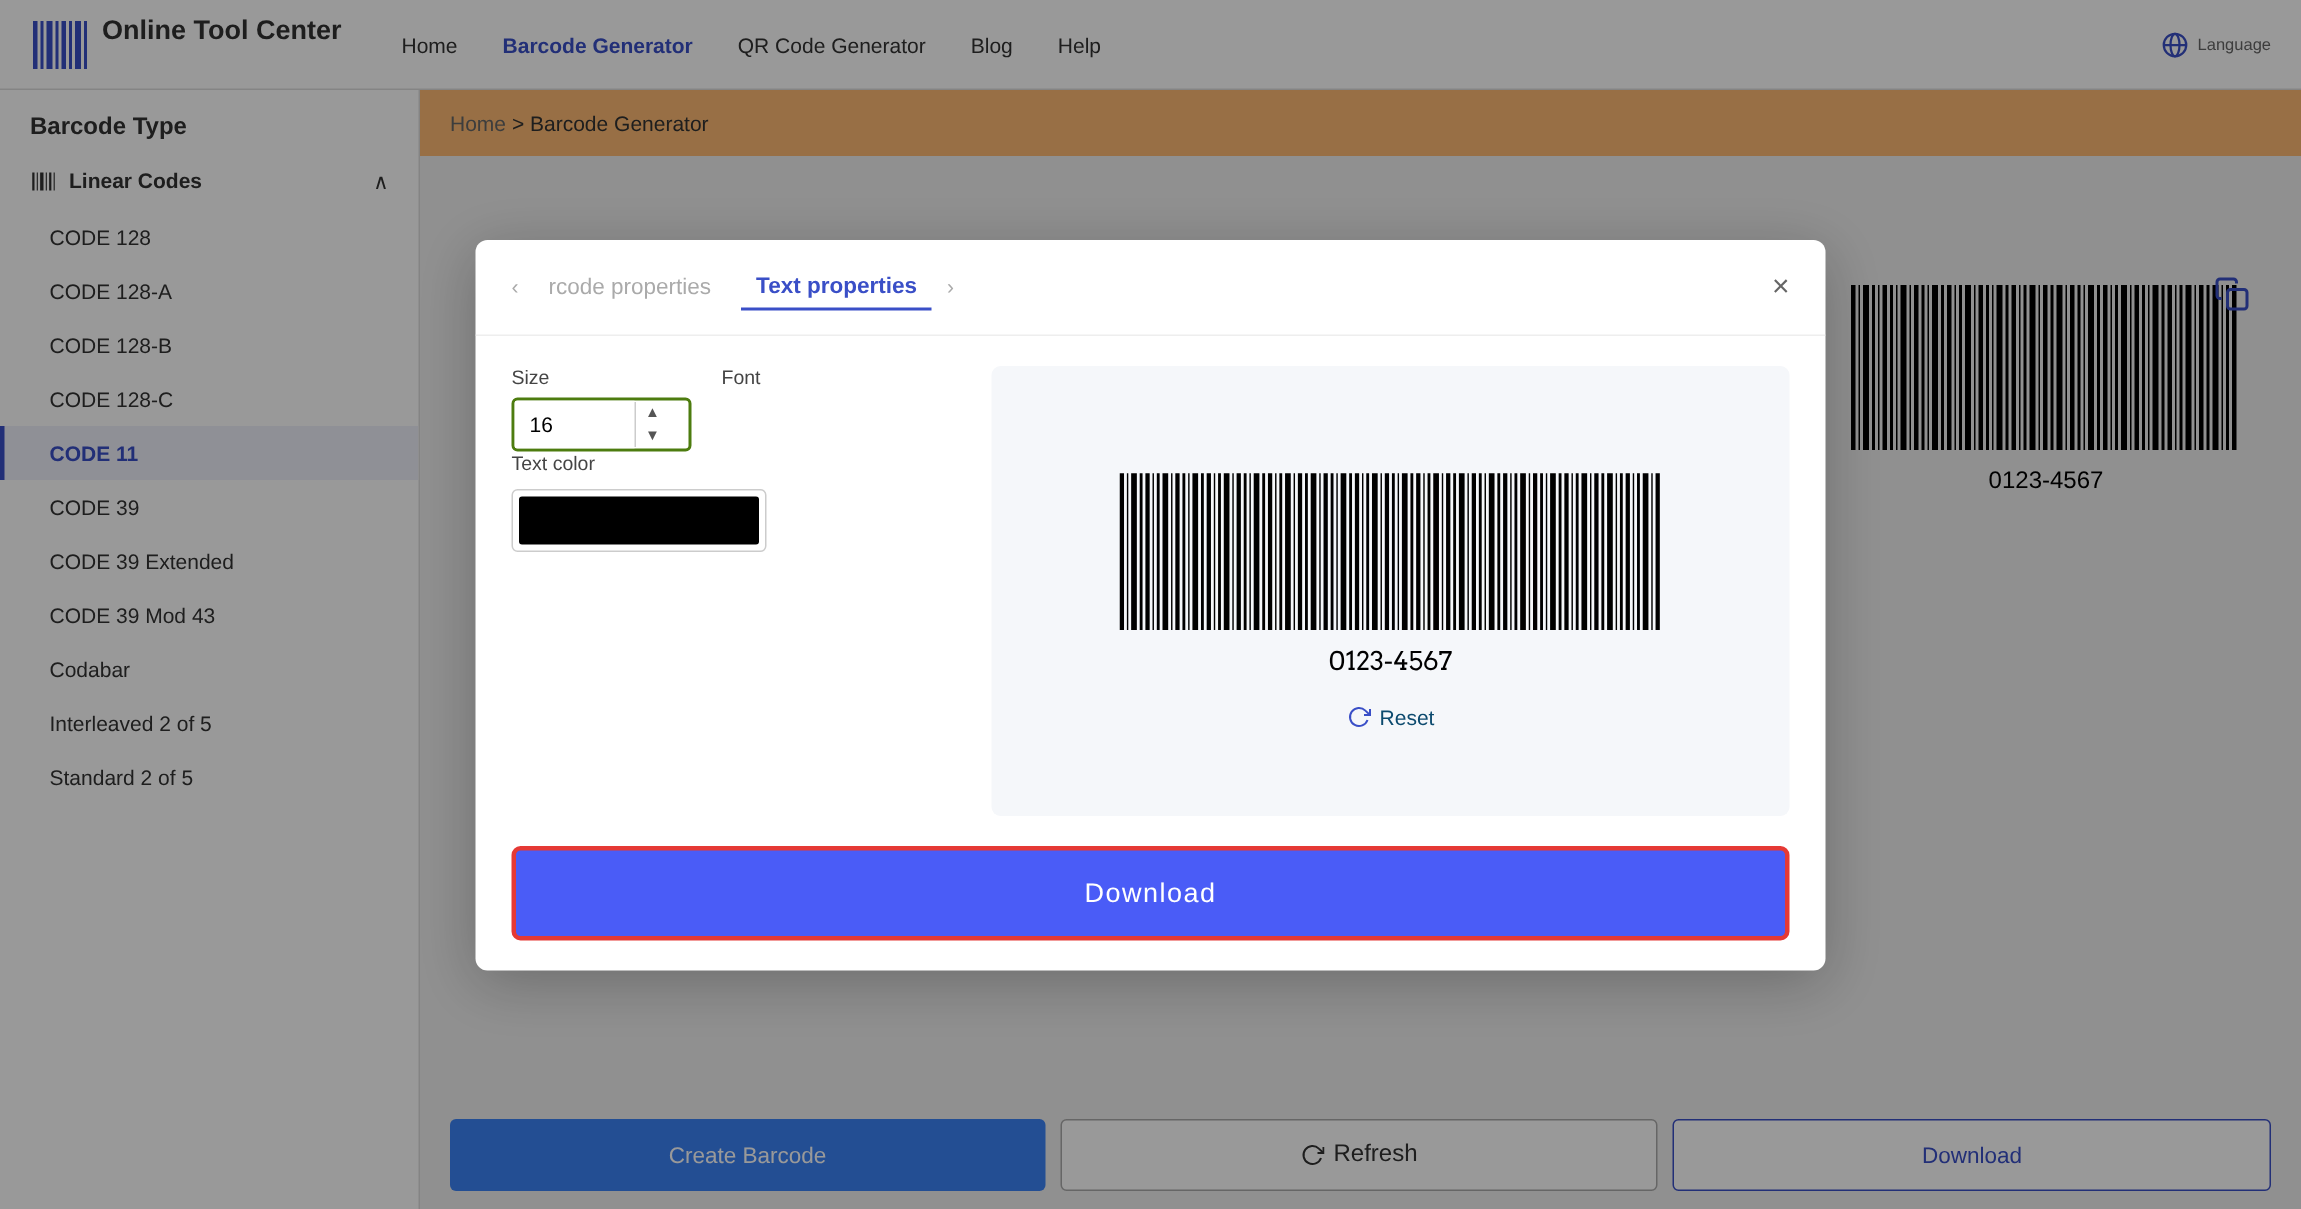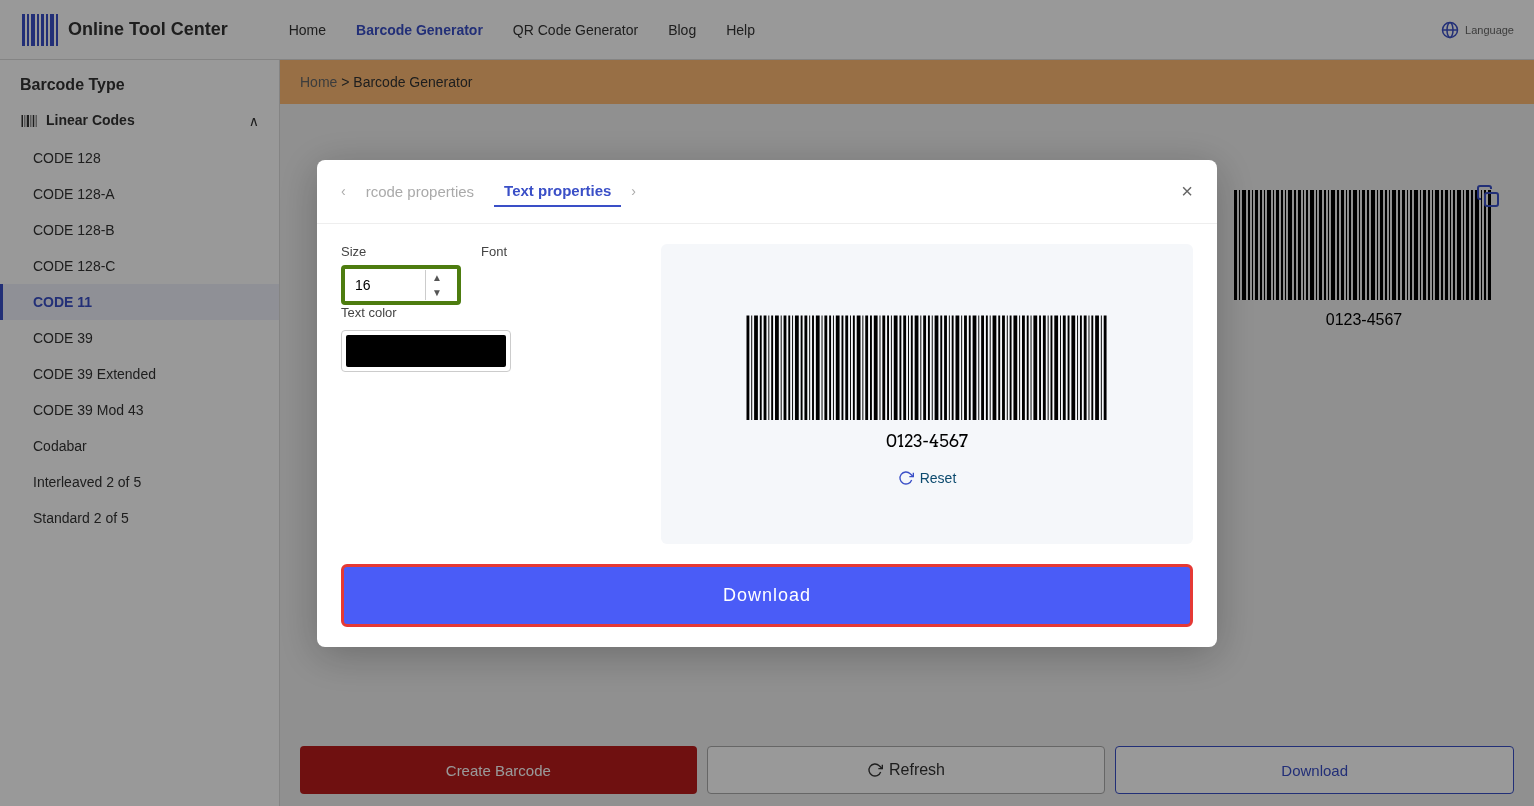--- a/index.html
+++ b/index.html
@@ -3,21 +3,21 @@
   <meta charset="utf-8">
   <style>
     * { box-sizing: border-box; margin: 0; padding: 0; }
     body { font-family: Arial, sans-serif; background: #f0f0f0; color: #333; font-size: 14px; overflow: hidden; }
 
     
     .navbar {
       display: flex; align-items: center; background: #fff;
       border-bottom: 1px solid #ddd; padding: 0 20px; height: 60px;
     }
-    .logo { display: flex; align-items: center; gap: 8px; margin-right: 61px; }
+    .logo { display: flex; gap: 8px; margin-right: 40px; }
     .logo-icon { width: 40px; height: 40px; }
     .logo-text { font-size: 18px; font-weight: bold; color: #333; }
     .nav-links { display: flex; gap: 30px; flex: 1; }
     .nav-link { text-decoration: none; color: #333; font-size: 14px; padding: 5px 0; }
     .nav-link.active { color: #3a4fc7; font-weight: bold; }
     .nav-right { display: flex; align-items: center; gap: 6px; color: #666; font-size: 11px; }
 
     
     .main-layout { display: flex; height: calc(100vh - 60px); }
 
@@ -32,40 +32,40 @@
     
     .content { flex: 1; position: relative; overflow: hidden; background: #f0f0f0; }
 
     
     .breadcrumb { padding: 14px 20px; font-size: 14px; color: #666; background: #fdba74; }
     .breadcrumb a { color: #666; text-decoration: none; }
     .breadcrumb span { color: #333; }
 
     
     .bottom-bar { position: absolute; bottom: 0; left: 0; right: 0; display: flex; gap: 0; background: #f0f0f0; padding: 12px 20px; }
-    .btn-create { background: #b91c1c; color: #fff; border: none; padding: 14px 30px; font-size: 15px; cursor: pointer; flex: 1; border-radius: 4px; margin-right: 10px; }
+    .btn-create { background: #3b82f6; color: #fff; border: none; padding: 14px 30px; font-size: 15px; cursor: pointer; flex: 1; border-radius: 4px; margin-right: 10px; }
     .btn-refresh { background: #fff; color: #333; border: 1px solid #aaa; padding: 14px 30px; font-size: 16px; cursor: pointer; flex: 1; border-radius: 4px; margin-right: 10px; display: flex; align-items: center; justify-content: center; gap: 6px; }
     .btn-download-main { background: #fff; color: #3a4fc7; border: 1px solid #3a4fc7; padding: 14px 30px; font-size: 15px; cursor: pointer; flex: 1; border-radius: 4px; }
 
     
     .overlay { position: fixed; top: 0; left: 0; right: 0; bottom: 0; background: rgba(0,0,0,0.4); z-index: 100; display: flex; align-items: center; justify-content: center; }
 
     
     .modal { background: #fff; border-radius: 8px; width: 900px; max-height: 90vh; overflow: hidden; position: relative; box-shadow: 0 8px 40px rgba(0,0,0,0.25); }
     .modal-header { display: flex; align-items: center; padding: 16px 24px; border-bottom: 1px solid #eee; gap: 10px; }
     .modal-tab { font-size: 15px; color: #aaa; cursor: pointer; padding: 6px 10px; text-decoration: none; }
     .modal-tab.active { color: #3a4fc7; border-bottom: 2px solid #3a4fc7; font-weight: bold; }
     .modal-tab-arrow { color: #aaa; font-size: 14px; cursor: pointer; }
     .modal-close { margin-left: auto; background: none; border: none; font-size: 20px; cursor: pointer; color: #666; }
     .modal-body { display: flex; padding: 20px 24px; gap: 20px; }
 
     
     .modal-left { width: 300px; flex-shrink: 0; }
     .field-label { font-size: 13px; color: #444; margin-bottom: 6px; margin-top: 0; }
-    .size-input-wrap { display: flex; align-items: center; border: 4px solid #4d7c0f; border-radius: 4px; overflow: hidden; width: 120px; }
+    .size-input-wrap { display: flex; align-items: center; border: 2px solid #4d7c0f; border-radius: 4px; overflow: hidden; width: 120px; }
     .size-input { border: none; padding: 8px 10px; font-size: 14px; width: 80px; outline: none; }
     .size-arrows { display: flex; flex-direction: column; border-left: 1px solid #ccc; }
     .size-arrow { background: none; border: none; cursor: pointer; font-size: 10px; padding: 2px 6px; color: #555; }
     .font-select { border: 1px solid #ccc; border-radius: 4px; padding: 8px 10px; font-size: 14px; width: 180px; outline: none; background: #fff; }
     .color-swatch-wrap { border: 1px solid #ccc; border-radius: 4px; padding: 4px; display: inline-block; cursor: pointer; margin-top: 4px; }
     .color-swatch { width: 160px; height: 32px; background: #000; border-radius: 2px; }
 
     
     .modal-right { flex: 1; background: #f5f7fa; border-radius: 6px; display: flex; flex-direction: column; align-items: center; justify-content: center; padding: 20px; min-height: 300px; }
     .reset-btn { color: #0c4a6e; background: none; border: none; cursor: pointer; font-size: 14px; display: flex; align-items: center; gap: 6px; margin-top: 8px; }

